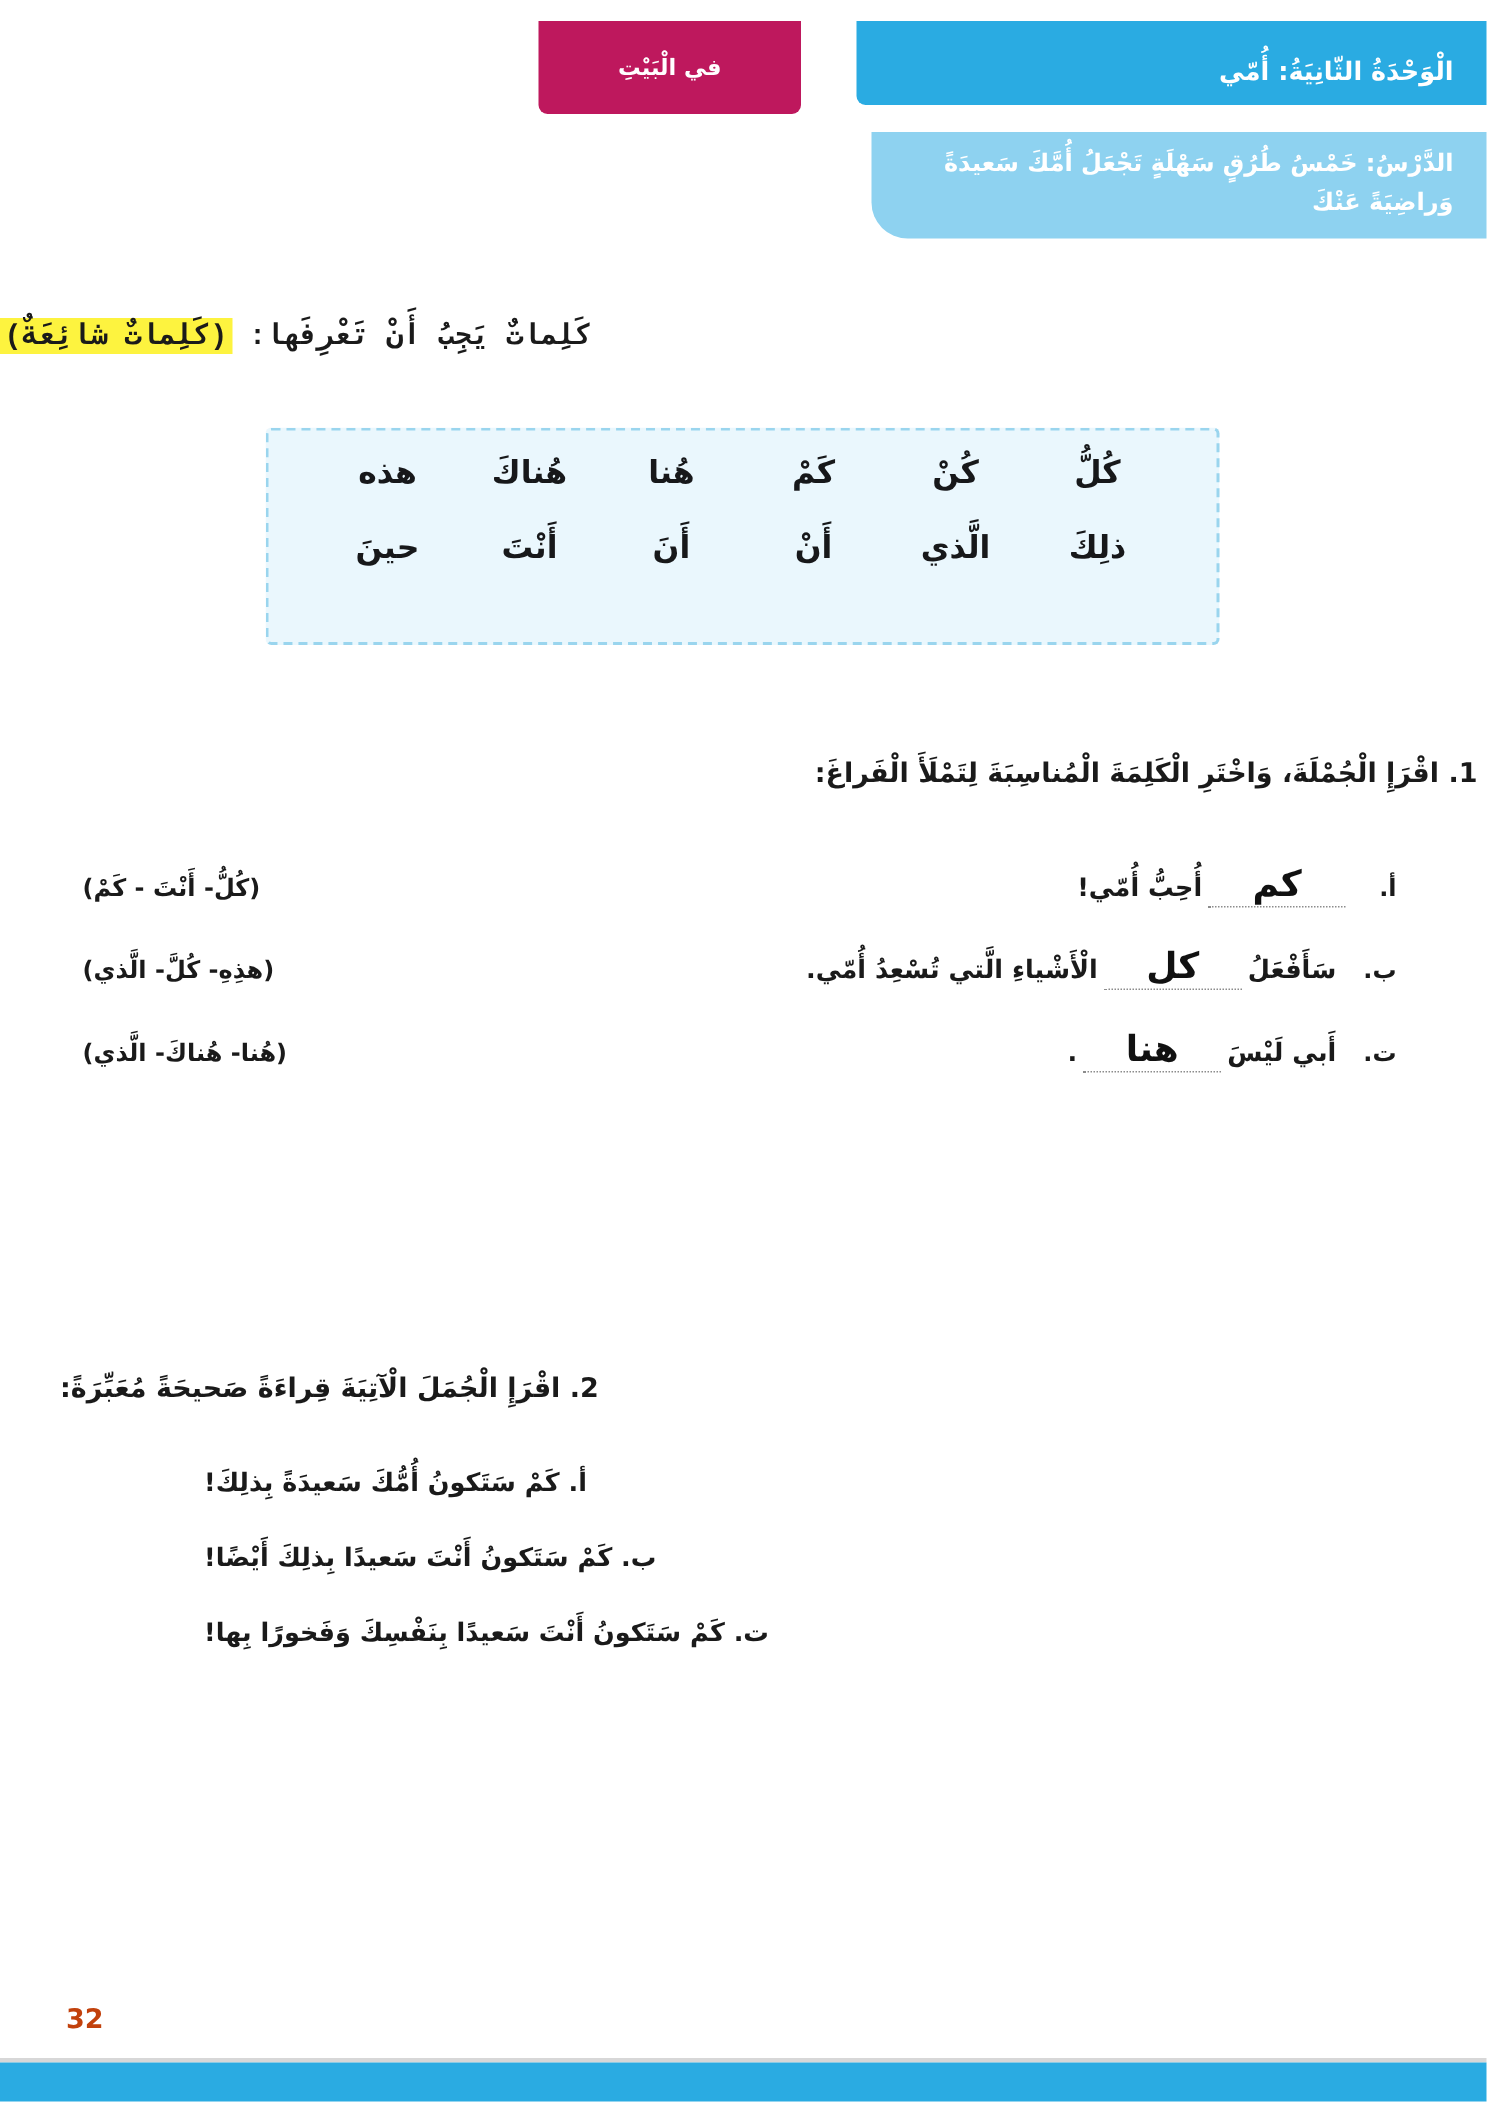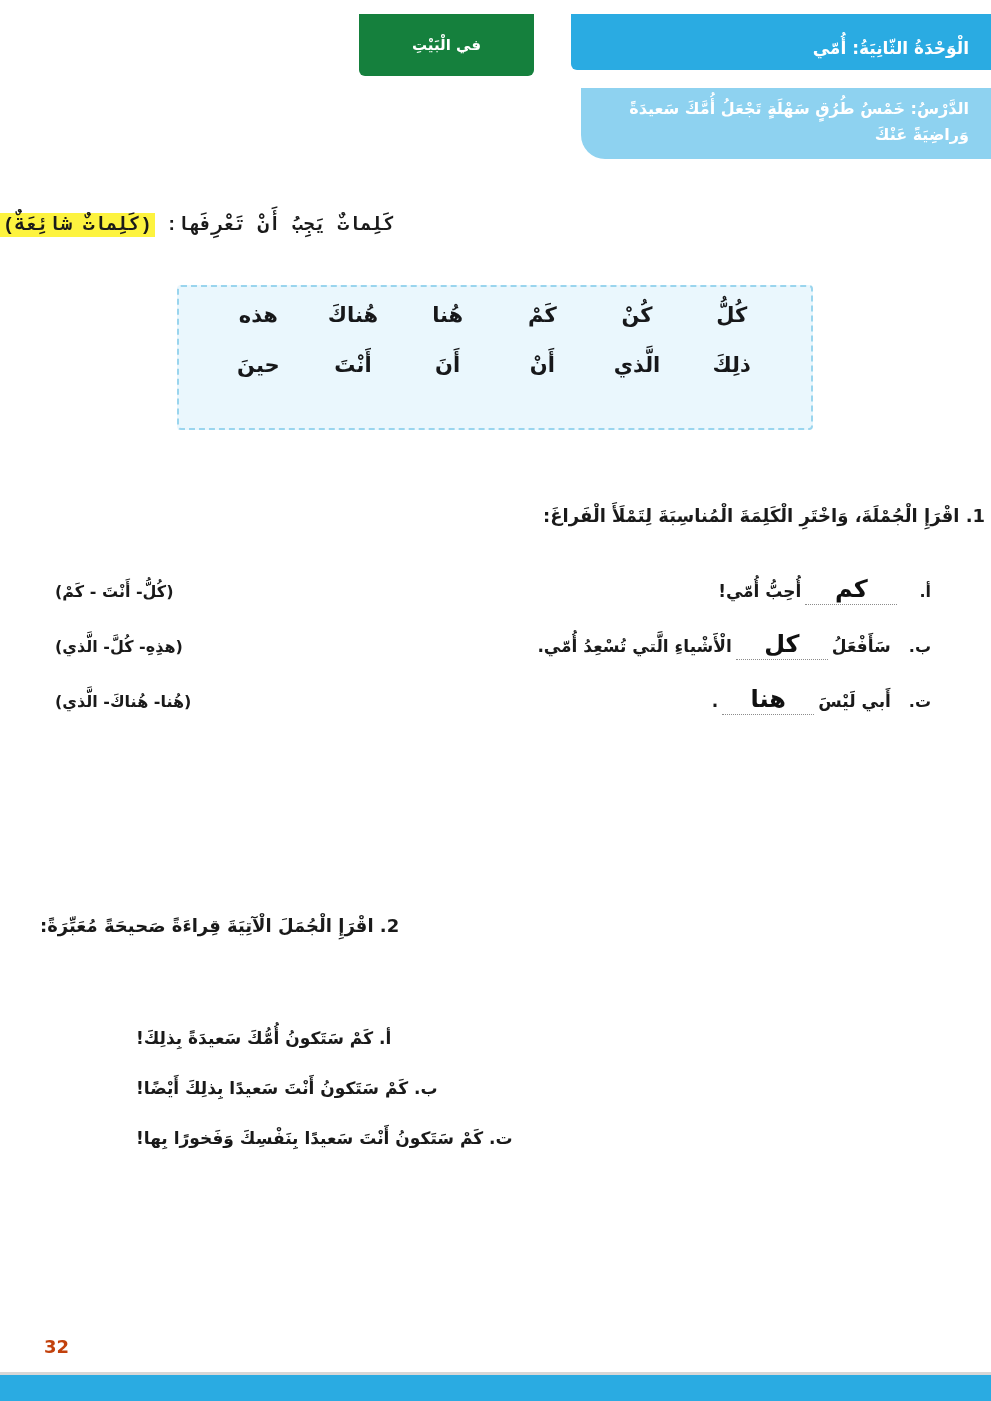--- a/index.html
+++ b/index.html
@@ -52,21 +52,21 @@
     font-size: 16px;
     font-weight: bold;
     line-height: 1.6;
   }
   .home-tab {
     position: absolute;
     top: 14px;
     right: 457px;
     width: 175px;
     height: 62px;
-    background: #15803d;
+    background: #be185d;
     color: #ffffff;
     border-radius: 0 0 6px 6px;
     display: flex;
     align-items: center;
     justify-content: center;
     font-size: 15px;
     font-weight: bold;
   }
 
   
@@ -204,21 +204,21 @@
     width: 991px;
     text-align: left;
     font-size: 18px;
     font-weight: bold;
     direction: rtl;
     box-sizing: border-box;
     padding-left: 40px;
   }
   .ex2-list {
     position: absolute;
-    top: 1013px;
+    top: 964px;
     right: 0;
     width: 910px;
     direction: rtl;
     box-sizing: border-box;
     padding-left: 55px;
   }
   .ex2-item {
     text-align: left;
     font-size: 17px;
     font-weight: bold;

